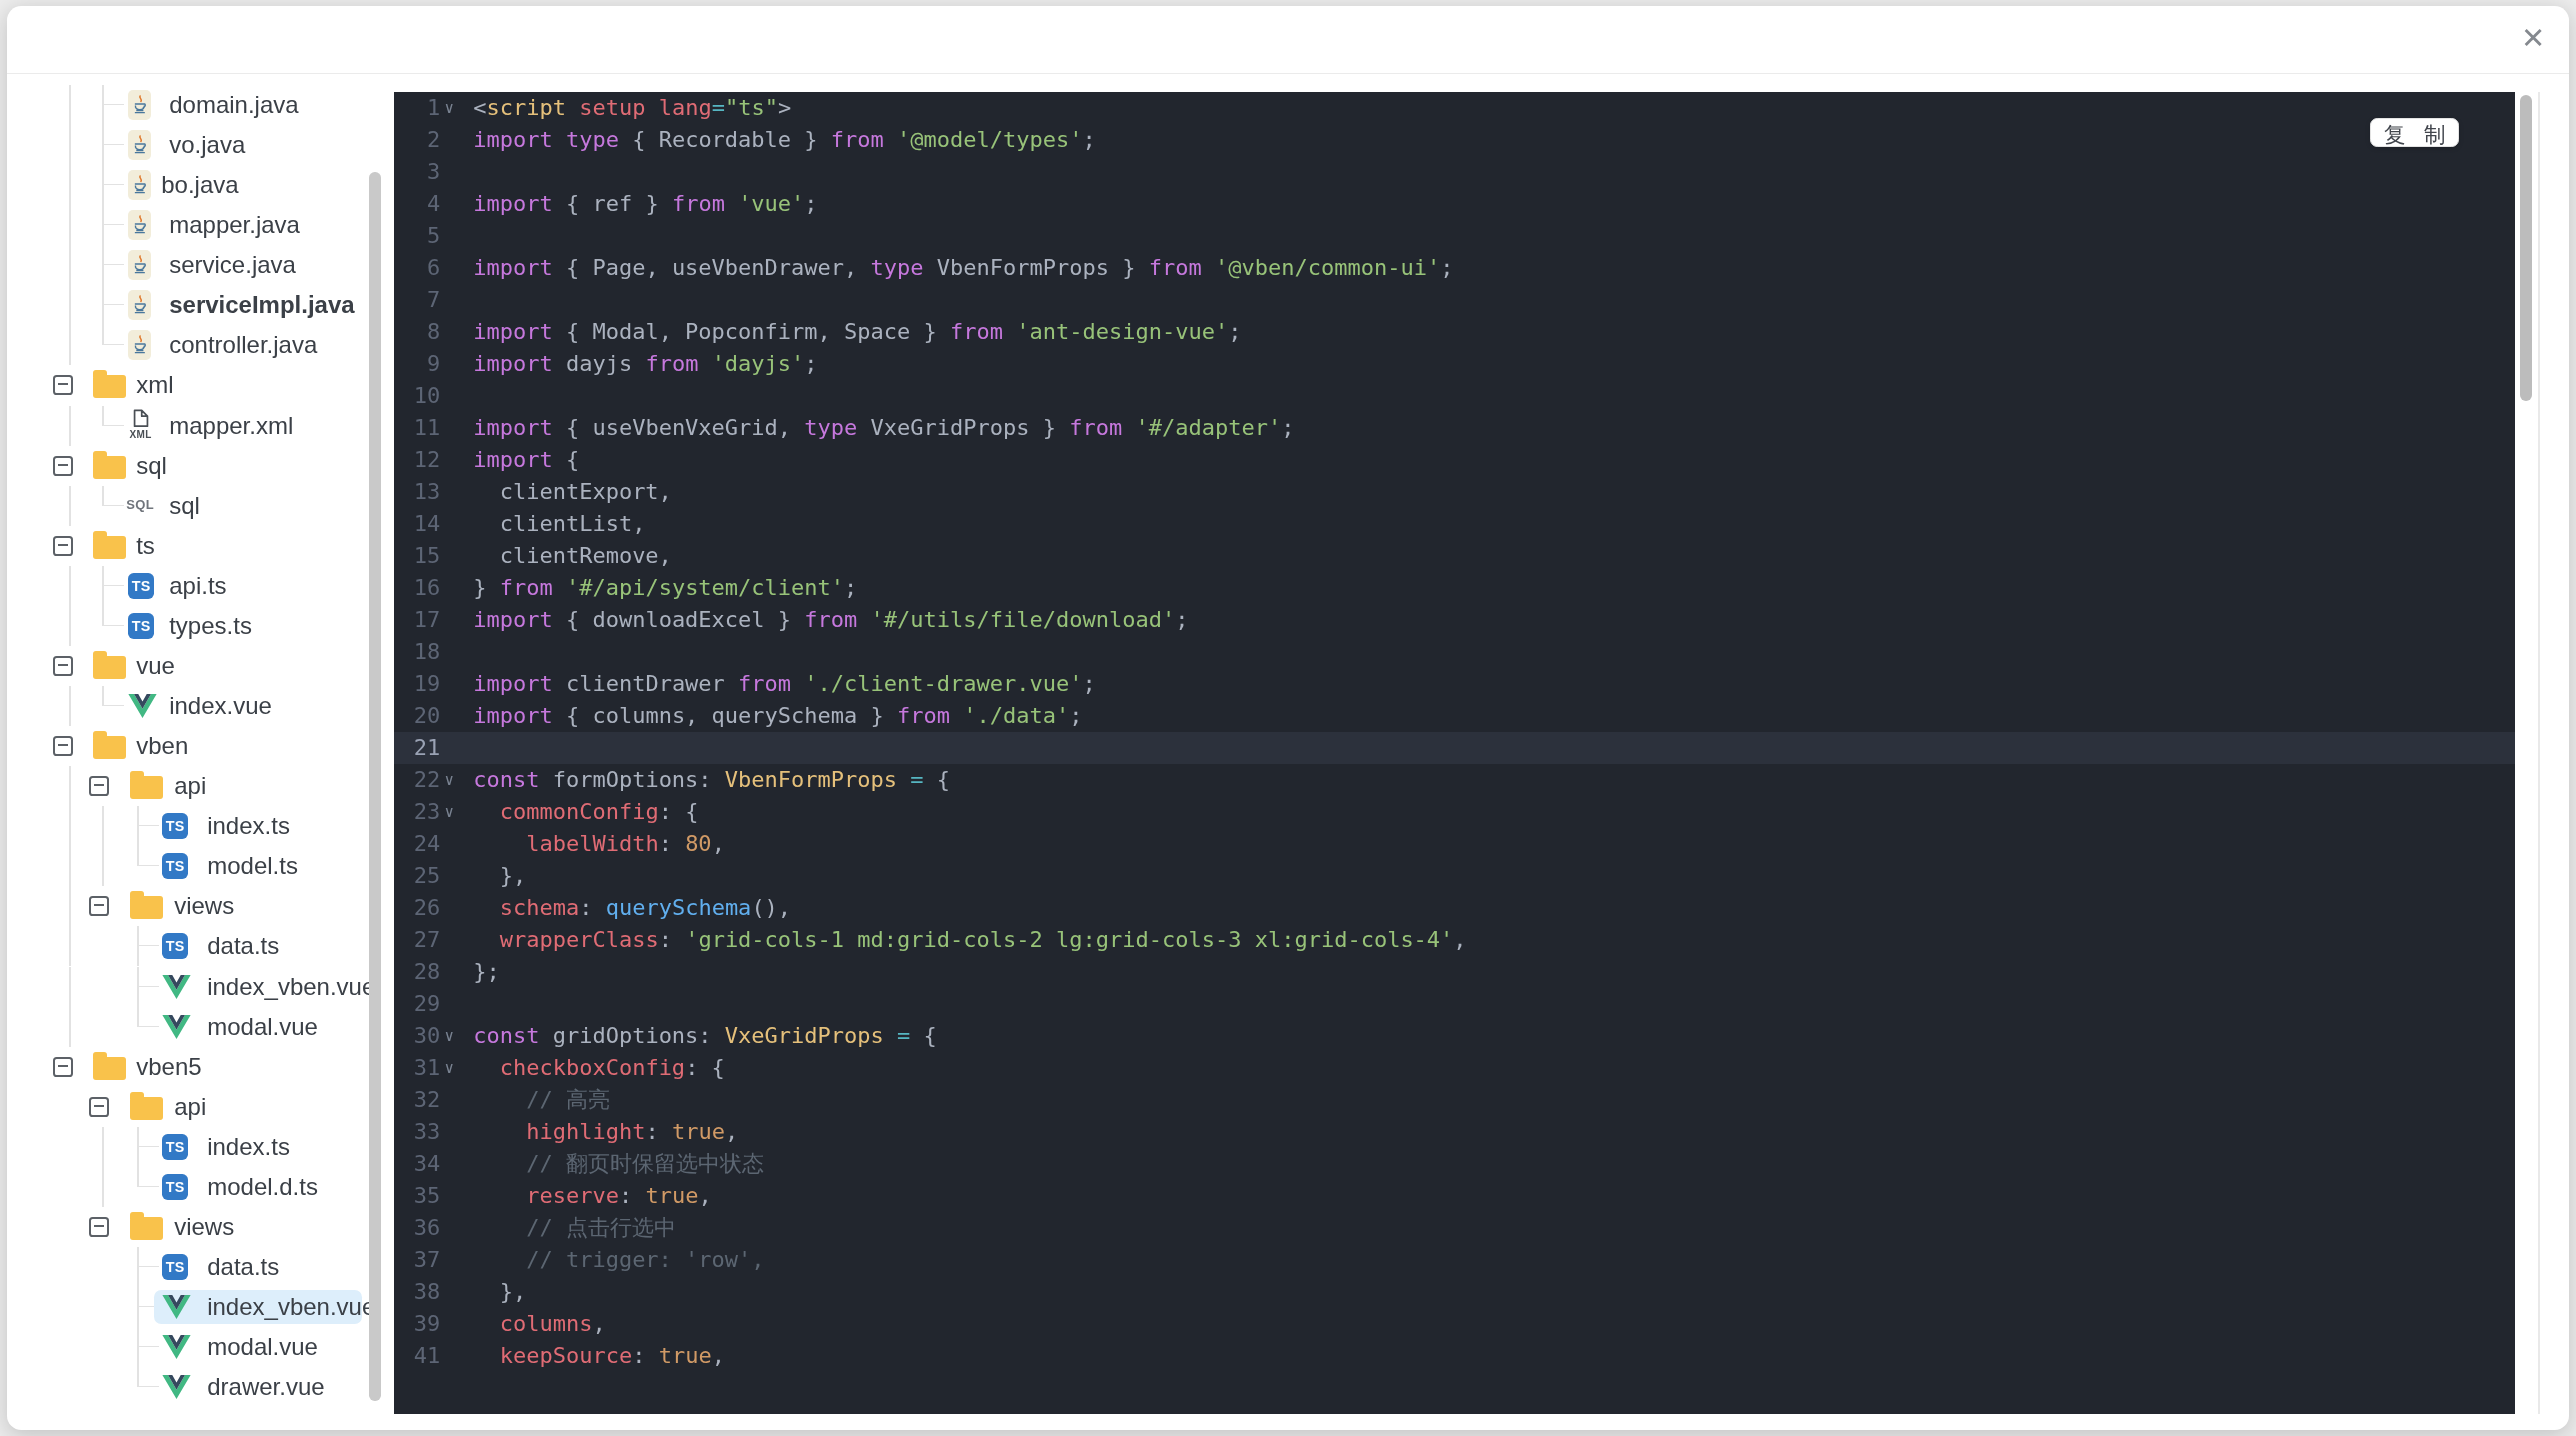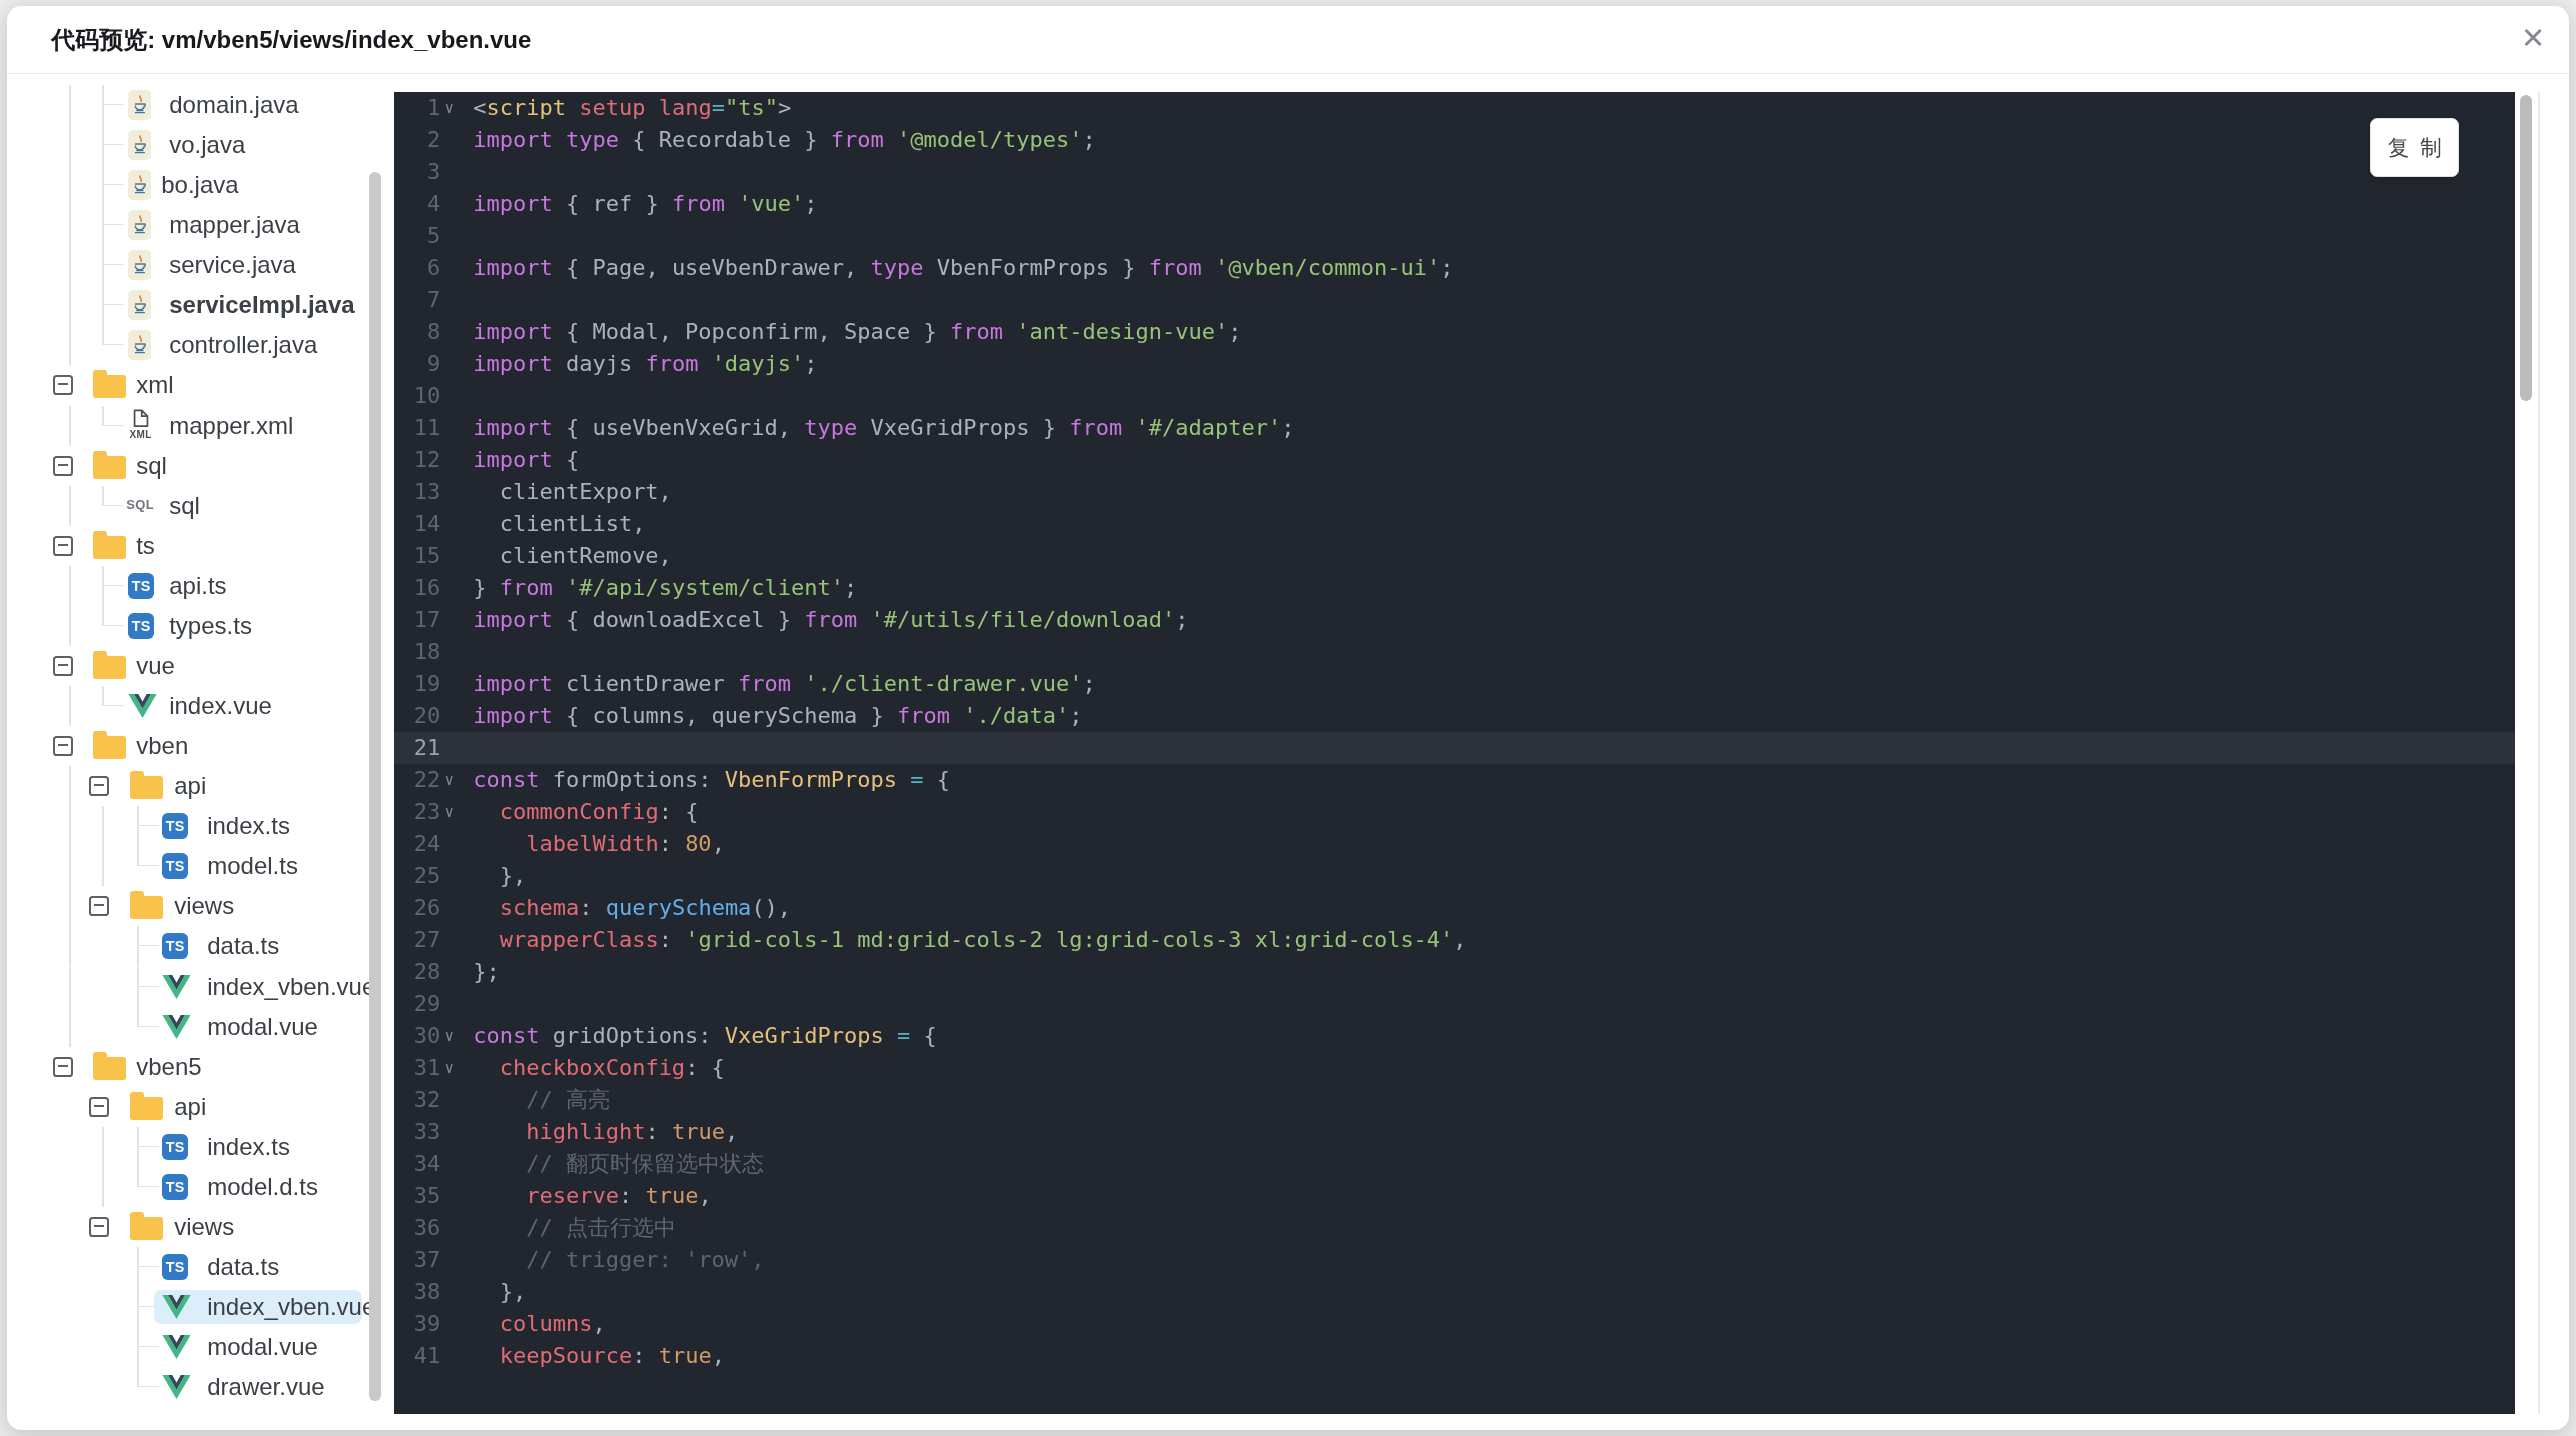--- a/index.html
+++ b/index.html
@@ -33,33 +33,32 @@
   
   .editor{position:absolute;left:387px;top:86px;width:2121px;height:1322px;background:#22262e;}
   .code-row{display:flex;height:32px;line-height:32px;font-family:"DejaVu Sans Mono","Liberation Mono",monospace;font-size:22px;}
   .code-row.active{background:#2c313c;}
   .ln{width:46px;text-align:right;color:#5d6575;flex:0 0 auto;}
   .code-row.active .ln{color:#9aa2b4;}
   .fold{width:33px;padding-left:4.3px;box-sizing:border-box;color:#798291;font-size:15.7px;flex:0 0 auto;}
   .code-text{white-space:pre;}
   .tok-k{color:#c678dd}.tok-s{color:#98c379}.tok-pr{color:#e06c75}.tok-n{color:#d19a66}
   .tok-t{color:#e5c07b}.tok-f{color:#61afef}.tok-o{color:#56b6c2}.tok-c{color:#5c6672}.tok-d{color:#abb2bf}
-  .copy-btn{position:absolute;right:56px;top:26px;width:89px;height:59px;background:#fff;border:0.7px solid #e3e3e3;
+  .copy-btn{position:absolute;right:56px;top:26px;width:89px;height:29px;background:#fff;border:0.7px solid #e3e3e3;
     border-radius:7.2px;box-shadow:0 1.4px 5.7px rgba(0,0,0,.15);font-size:21.5px;color:#42464d;letter-spacing:2.9px;
-    font-family:Liberation Serif, serif;cursor:pointer;padding-left:9px;}
+    font-family:Liberation Mono, monospace;cursor:pointer;padding-left:9px;}
   .editor-scrollbar{position:absolute;left:2513px;top:89px;width:12px;height:306px;}
   .editor-scrollbar .thumb{width:12px;height:100%;border-radius:6.4px;background:#bcbcbc;}
   .body-divider{position:absolute;left:2531px;top:86px;width:1.4px;height:1322px;background:#e9e9e9;}
 </style>
 </head>
 <body>
 
 <div class="modal">
   <div class="modal-header">
-    <div class="modal-title">代码预览: vm/vben5/views/index_vben.vue</div>
     <div class="modal-close">✕</div>
   </div>
 
   <div class="tree" id="file-tree">
       <div class="tree-row" style="top: 0px;">
         <span class="guide" style="left:62px"></span>
         <span class="guide" style="left:95px"></span>
         <span class="elbow-tick" style="left:95px"></span>
         <span class="ic-java" style="left:121px">
       <svg width="15.7" height="21.5" viewBox="0 0 22 30">

